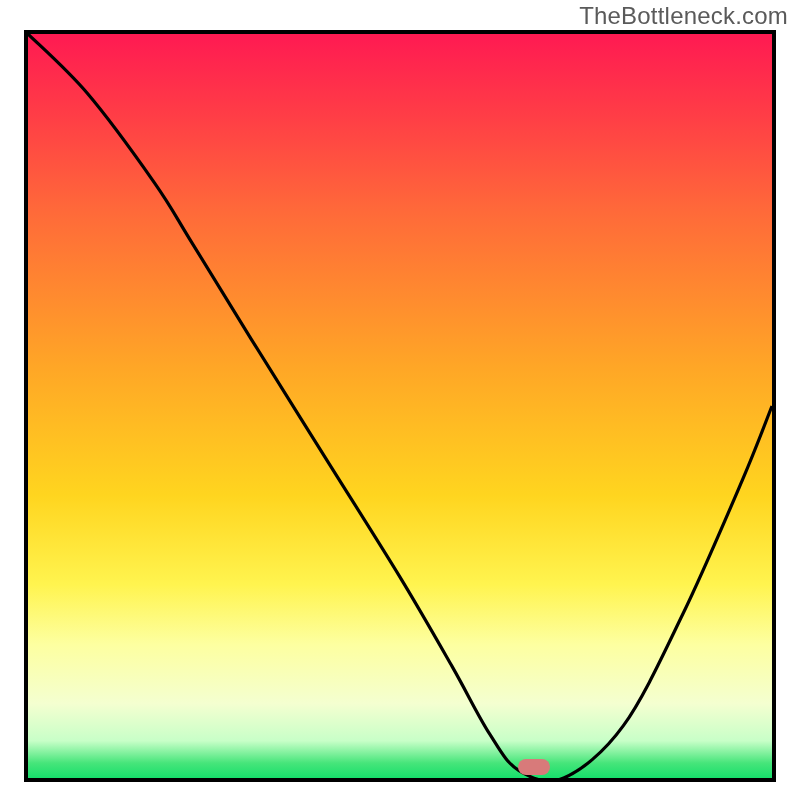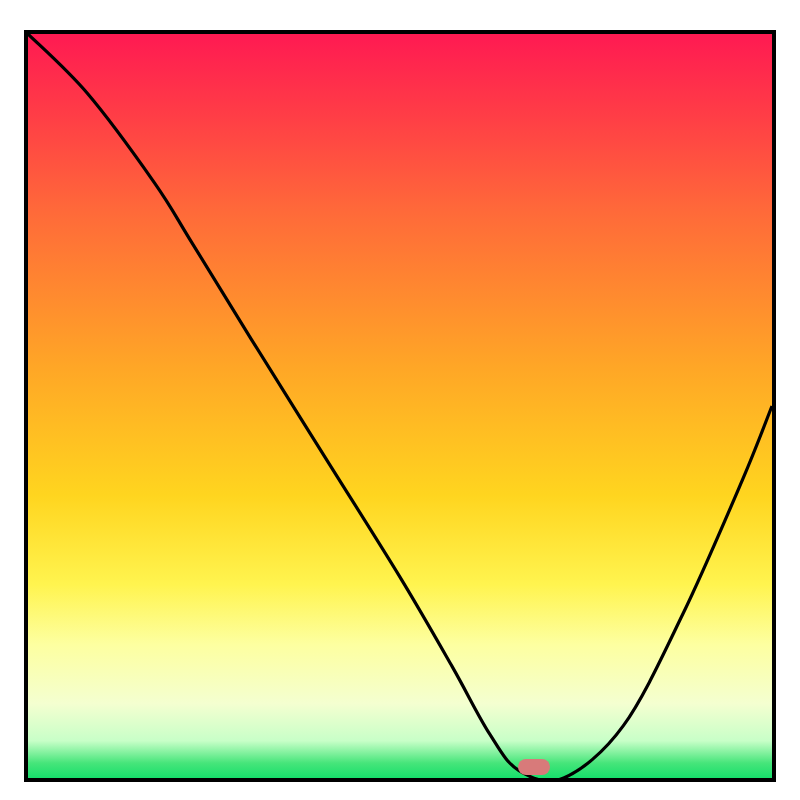--- a/index.html
+++ b/index.html
@@ -68,20 +68,21 @@
     height: 16px;
     border-radius: 8px;
     background: #d87a7a;
     transform: translate(-50%, -50%);
   }
 </style>
 </head>
 <body>
 
 <div class="frame">
+  <div class="watermark">TheBottleneck.com</div>
 
   <div class="plot">
     <div class="gradient"></div>
 
     <svg class="curve" viewBox="0 0 744 744" preserveAspectRatio="none">
       <path id="curve-path" fill="none" stroke="#000" stroke-width="3.2" d="M 0 0 C 9.92 9.919999999999995 38.44 34.71999999999997 59.52 59.51999999999997 C 80.60000000000001 84.31999999999996 109.12 123.99999999999994 126.48 148.79999999999995 C 143.84 173.59999999999997 147.56 182.28 163.68 208.32000000000002 C 179.8 234.36000000000004 200.88 269.08000000000004 223.2 305.04 C 245.51999999999998 341 272.8 384.40000000000003 297.6 424.08000000000004 C 322.40000000000003 463.76000000000005 350.92 508.40000000000003 372 543.12 C 393.08 577.84 409.2 606.36 424.08 632.4 C 438.96 658.4399999999999 450.11999999999995 682 461.28 699.36 C 472.44 716.72 478.64000000000004 729.1199999999999 491.04 736.56 C 503.44 744 518.3199999999999 751.44 535.68 744 C 553.04 736.56 575.36 719.1999999999999 595.2 691.92 C 615.0400000000001 664.64 634.88 621.24 654.72 580.32 C 674.5600000000001 539.4000000000001 699.36 481.12 714.24 446.4 C 729.12 411.67999999999995 739.04 384.4 744 372"></path>
     </svg>
 
     <div id="marker" class="marker" style="left: 505.92px; top: 732.84px;"></div>
   </div>

